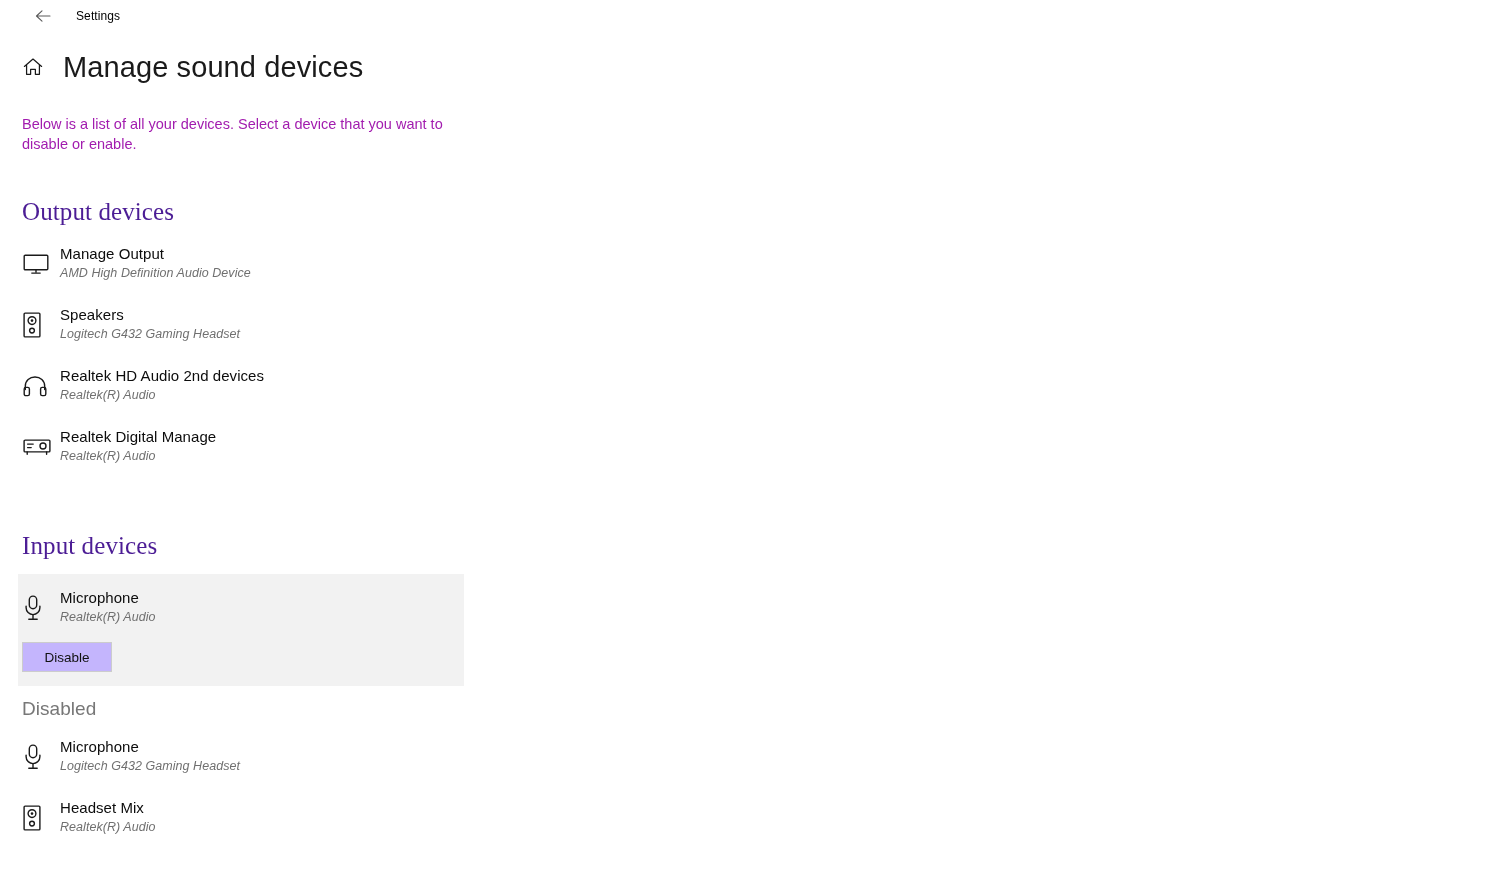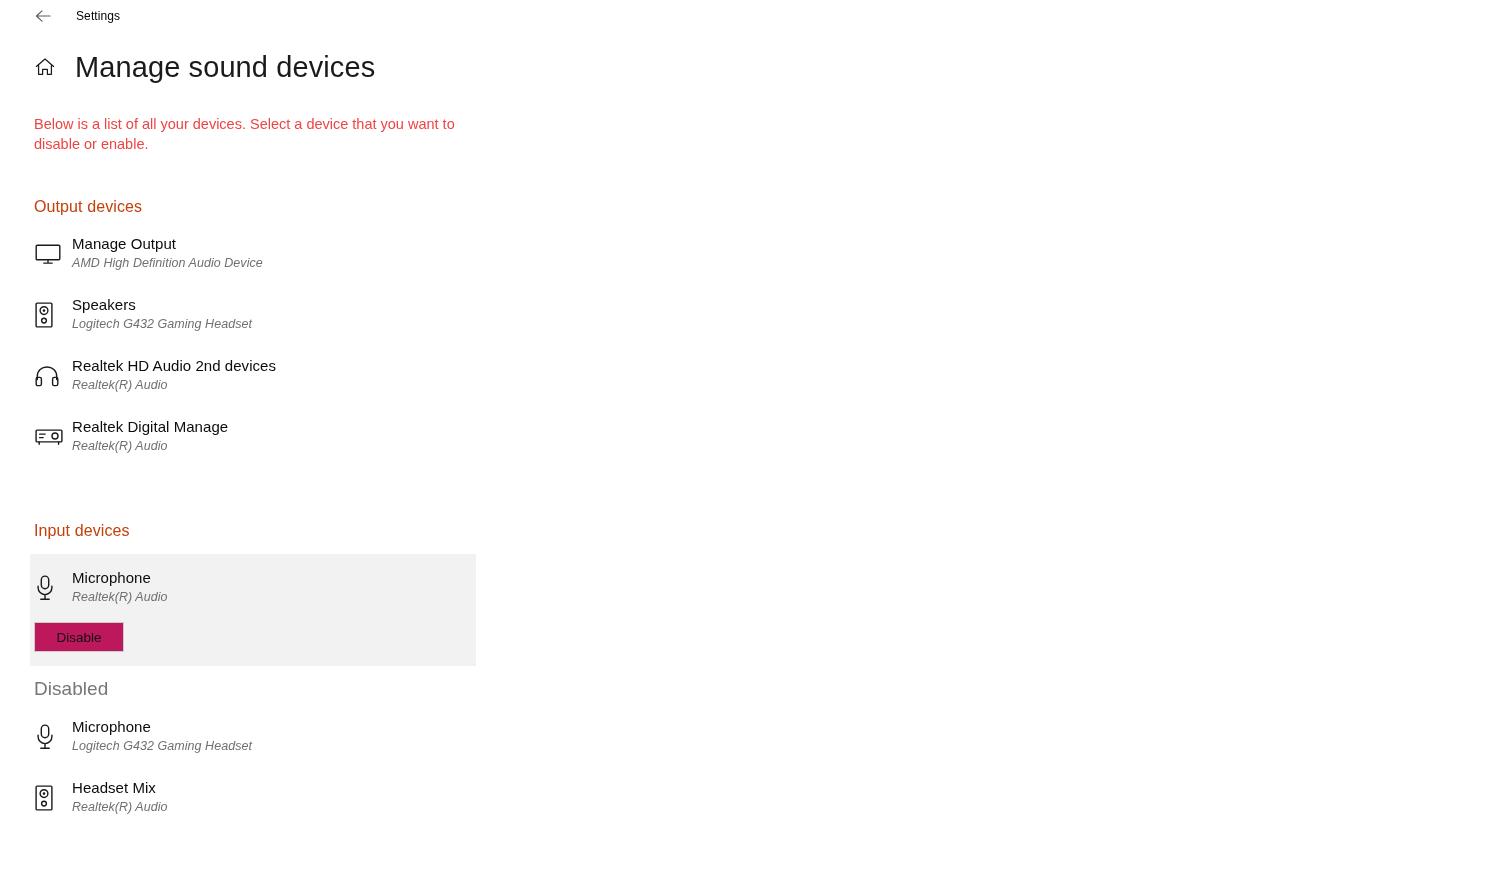--- a/index.html
+++ b/index.html
@@ -37,21 +37,21 @@
   .back-button svg { display: block; }
   .titlebar-label {
     font-size: 12px;
     color: #000000;
     margin-left: 18px;
     letter-spacing: .1px;
   }
 
   
   .content {
-    padding-left: 34px;
+    padding-left: 22px;
     padding-top: 14px;
     width: 480px;
   }
 
   .page-head {
     display: flex;
     align-items: center;
     gap: 19px;
     height: 42px;
   }
@@ -61,29 +61,30 @@
     font-weight: 300;
     line-height: 1;
     color: #1a1a1a;
     letter-spacing: .1px;
   }
 
   .page-desc {
     margin-top: 26px;
     font-size: 14.5px;
     line-height: 20px;
-    color: #ef4444;
+    color: #a21caf;
     width: 430px;
   }
 
   .section-title {
-    font-size: 16px;
+    font-size: 25px;
     font-weight: 400;
-    color: #c2410c;
+    color: #4c1d95;
     letter-spacing: .1px;
+    font-family: Liberation Serif, serif;
   }
   #output-section-title { margin-top: 44px; }
   #input-section-title  { margin-top: 46px; }
 
   
   .device-list { margin-top: 16px; }
 
   .device-row {
     display: flex;
     align-items: flex-start;
@@ -127,21 +128,21 @@
     margin-top: 14px;
   }
   .device-selected-wrap .device-row {
     height: 44px;
   }
   .disable-button {
     margin-top: 12px;
     margin-left: 0px;
     width: 90px;
     height: 30px;
-    background: #be185d;
+    background: #c4b5fd;
     border: 1px solid #cccccc;
     font-family: "Liberation Sans", sans-serif;
     font-size: 13.5px;
     color: #111111;
     display: flex;
     align-items: center;
     justify-content: center;
     cursor: default;
     padding: 0;
   }

